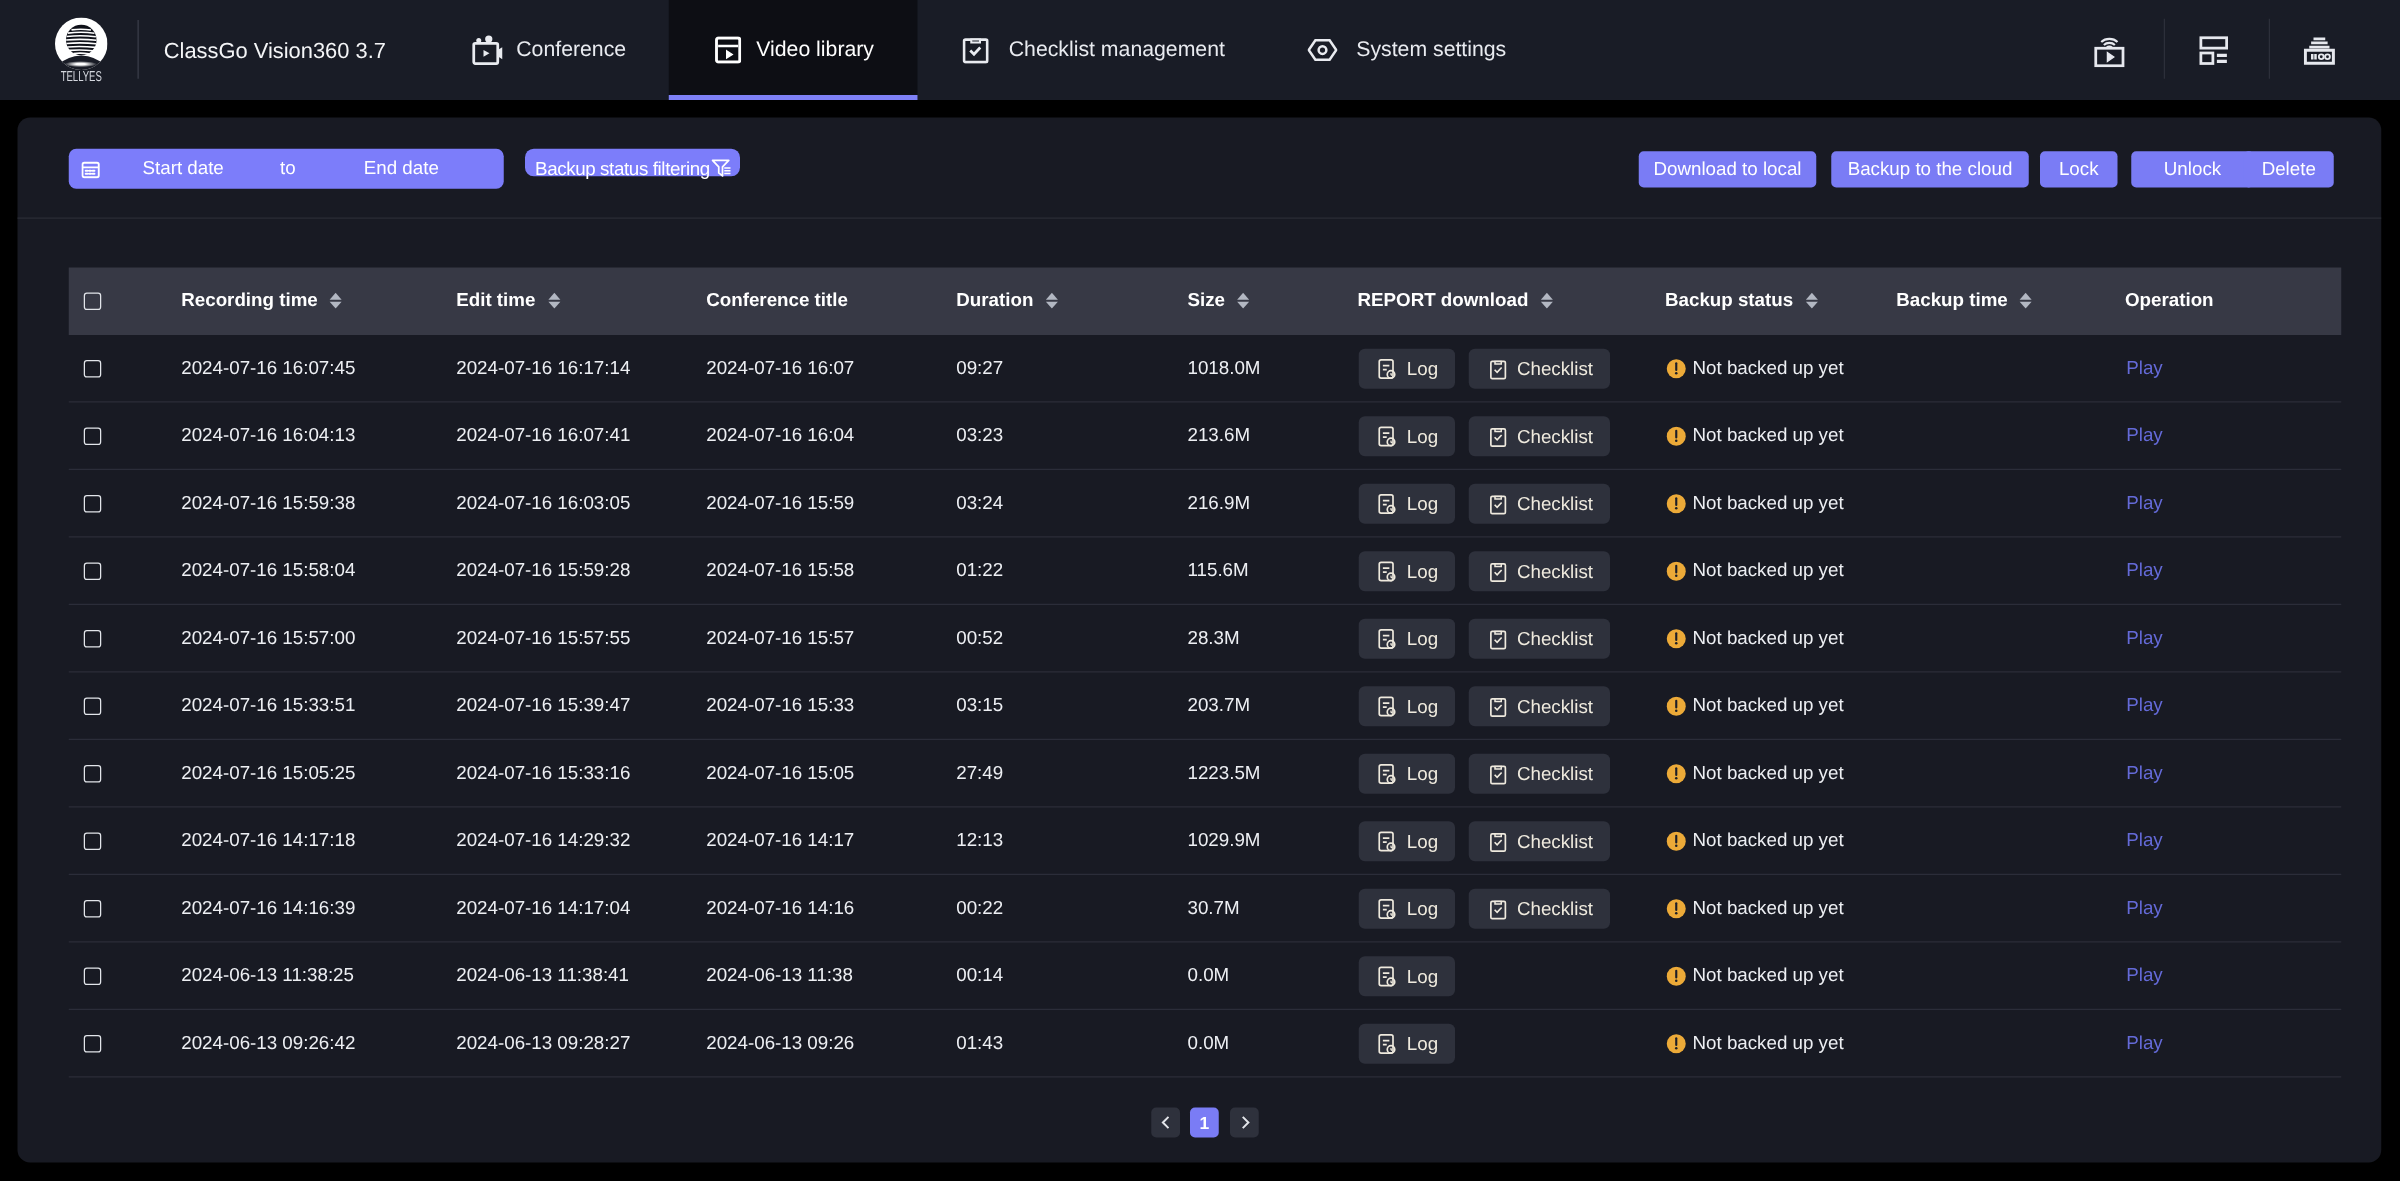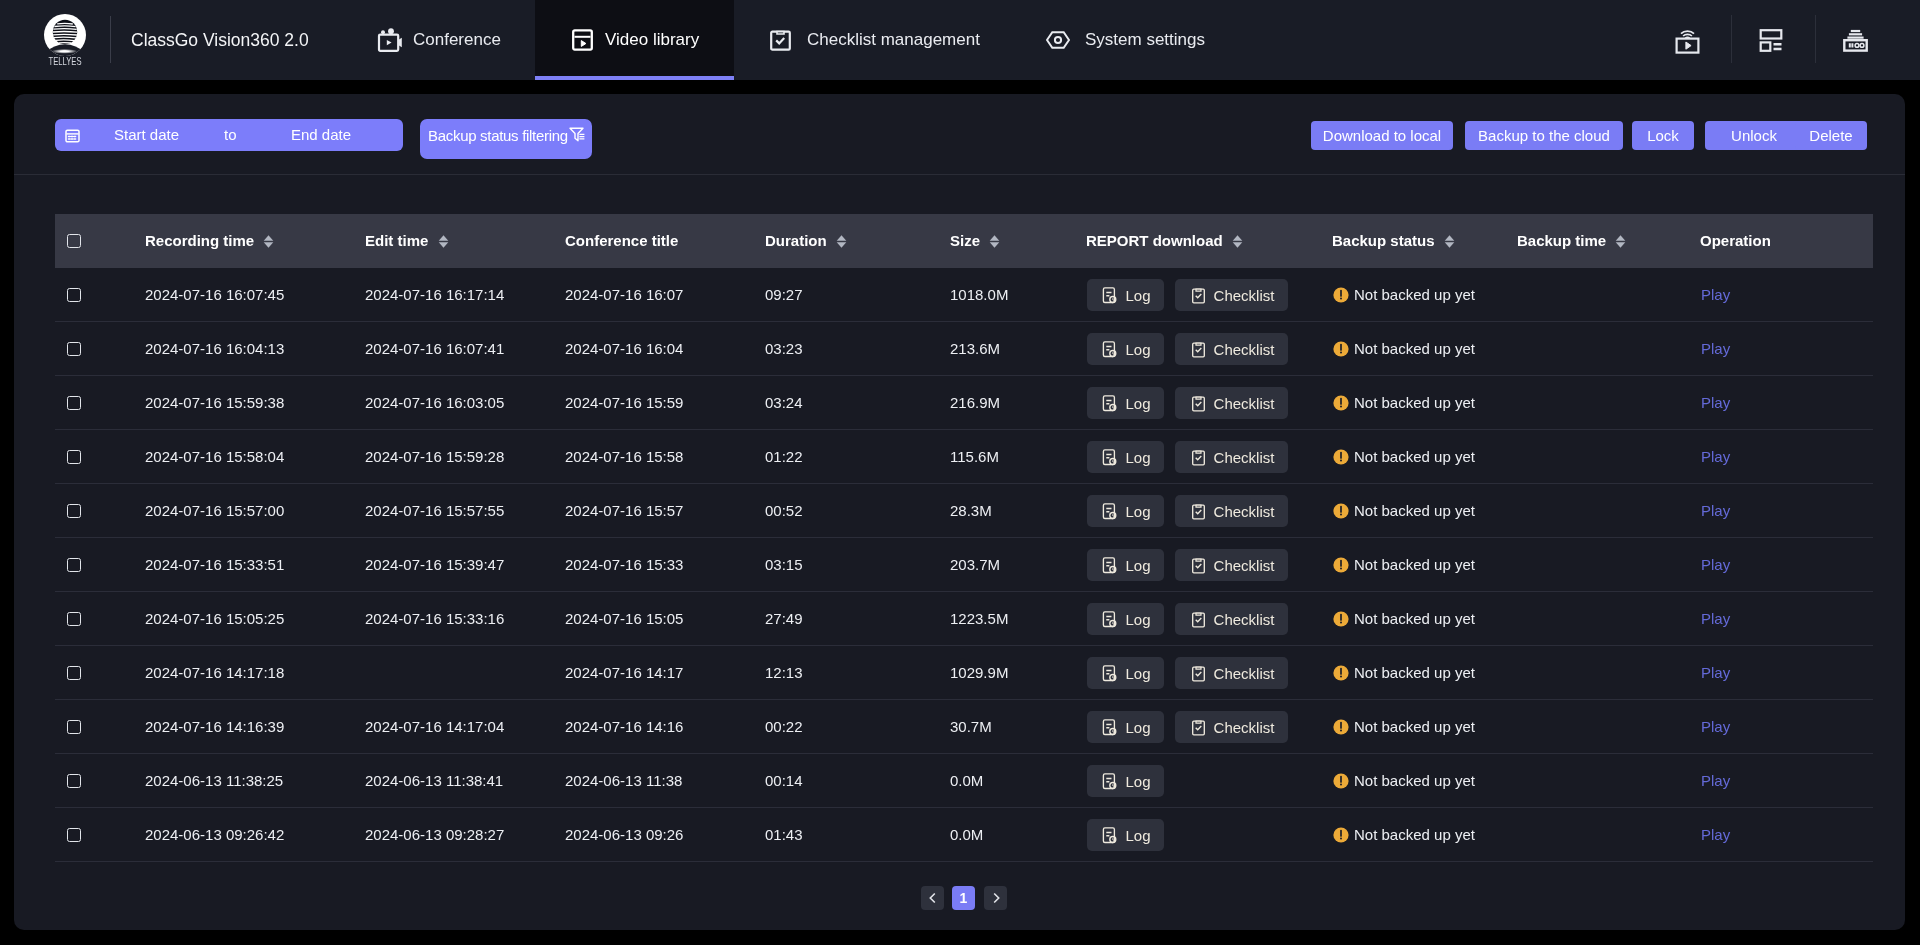--- a/index.html
+++ b/index.html
@@ -10,21 +10,21 @@
 #logo{position:absolute;left:44px;top:14px}
 #hdrdiv{position:absolute;left:110px;top:16px;width:1px;height:47px;background:#3a3d49}
 #title{position:absolute;left:131px;top:0;height:80px;line-height:80px;color:#f4f5f7;font-size:17.5px}
 .vdiv2{position:absolute;top:15px;width:1px;height:48px;background:#2c2f3a}
 .hicon{position:absolute;top:28px}
 
 #panel{position:absolute;left:14px;top:94px;width:1891px;height:836px;background:#181a23;border-radius:10px}
 #fdiv{position:absolute;left:0px;top:80px;width:1891px;height:1px;background:#2a2c36}
 #dater{position:absolute;left:41px;top:25px;width:348px;height:32px;background:#7c7dfa;border-radius:6px;color:#fff;font-size:15px}
 #dater span{position:absolute;top:0;line-height:32px}
-#bfilter{position:absolute;left:406px;top:25px;width:172px;height:40px;background:#7c7dfa;border-radius:7px;color:#fff;font-size:15px;line-height:33px;white-space:nowrap;letter-spacing:-0.3px}
+#bfilter{position:absolute;left:406px;top:25px;width:172px;height:22px;background:#7c7dfa;border-radius:7px;color:#fff;font-size:15px;line-height:33px;white-space:nowrap;letter-spacing:-0.3px}
 .pbtn{position:absolute;top:27px;height:29px;background:#7a7cf5;border-radius:4px;color:#fff;font-size:15px;line-height:29px;text-align:center}
 
 #thead{position:absolute;left:41px;top:120px;width:1818px;height:54px;background:#373945}
 .hcell{position:absolute;top:0;height:54px;line-height:54px;color:#fff;font-size:15px;font-weight:bold;white-space:nowrap}
 .sorter{vertical-align:-2px;margin-left:5px}
 .trow{position:absolute;left:41px;width:1818px;height:54px;border-bottom:1px solid #2b2d39}
 .cell{position:absolute;top:0;height:54px;line-height:54px;color:#edeff3;font-size:15px;white-space:nowrap}
 .cb{position:absolute;width:14px;height:14px;border:1.5px solid #e2e5ea;border-radius:2.5px;background:transparent}
 .rbtn{position:absolute;top:11px;height:32px;background:#2e313c;border-radius:5px;color:#efeade;font-size:15px;display:flex;align-items:center;justify-content:center;gap:6px}
 .rbtn svg{flex:0 0 auto}
@@ -60,21 +60,21 @@
       <path d="M9.1 20.8 Q 21 19.8 32.9 21"></path>
       <path d="M9.8 23.6 Q 21 22.7 32.2 23.9"></path>
       <path d="M11.6 26.3 Q 21 25.5 30.4 26.6"></path>
       <path d="M14.8 28.8 Q 21 28.2 27.2 29"></path>
     </g>
   </svg>
   <svg id="tellyes2" style="position:absolute;left:43px;top:53px" width="44" height="15" viewBox="0 0 44 15">
       <text x="22" y="11.5" text-anchor="middle" font-family="Liberation Sans, sans-serif" font-size="11.5" fill="#d4d7de" textLength="33" lengthAdjust="spacingAndGlyphs">TELLYES</text>
     </svg>
   <div id="hdrdiv"></div>
-  <div id="title">ClassGo Vision360 2.0</div>
+  <div id="title">ClassGo Vision360 3.7</div>
   <div id="activetab"></div>
   <svg class="hicon" style="left:377px;top:27px" width="26" height="26" viewBox="0 0 26 26" fill="none">
     <circle cx="6" cy="5.3" r="2" fill="#e9ebf0"></circle>
     <circle cx="14" cy="4.2" r="2.9" fill="#e9ebf0"></circle>
     <rect x="2" y="7.6" width="19.2" height="16.2" rx="1.2" stroke="#e9ebf0" stroke-width="2.2"></rect>
     <path d="M9.8 12.9 L14.6 15.6 L9.8 18.3 Z" fill="#e9ebf0"></path>
     <path d="M21.2 13 L24.8 10.7 V20.3 L21.2 18 Z" fill="#e9ebf0"></path>
   </svg>
   <div class="navtxt" style="left:413px">Conference</div>
   <svg class="hicon" style="left:572px;top:29px" width="21" height="22" viewBox="0 0 21 22" fill="none" stroke="#fff">
@@ -400,20 +400,21 @@
           <circle cx="8" cy="8" r="7.6" fill="#ecaa38"></circle>
           <path d="M8 3.6v5.4" stroke="#1c1e28" stroke-width="1.7" stroke-linecap="round"></path>
           <circle cx="8" cy="11.6" r="1" fill="#1c1e28"></circle>
         </svg></span>
 <span class="cell" style="left:1299px">Not backed up yet</span>
 <span class="play" style="left:1646px">Play</span>
 </div>
 <div class="trow" style="top:552px">
 <span class="cb" style="left:12px;top:20px"></span>
 <span class="cell" style="left:90px">2024-07-16 14:17:18</span>
+<span class="cell" style="left:310px">2024-07-16 14:29:32</span>
 <span class="cell" style="left:510px">2024-07-16 14:17</span>
 <span class="cell" style="left:710px">12:13</span>
 <span class="cell" style="left:895px">1029.9M</span>
 <span class="rbtn" style="left:1032px;width:77px">
         <svg width="19" height="19" viewBox="0 0 19 19" fill="none" stroke="#efeade" stroke-width="1.35">
           <rect x="3.4" y="1.9" width="11" height="14.6" rx="1.5"></rect>
           <path d="M6.3 6.5h5.2M6.3 9.7h3.1"></path>
           <circle cx="12.8" cy="13.5" r="3"></circle>
           <path d="M12.8 12.3v1.4l.9 .6" stroke-width="1"></path>
         </svg>

